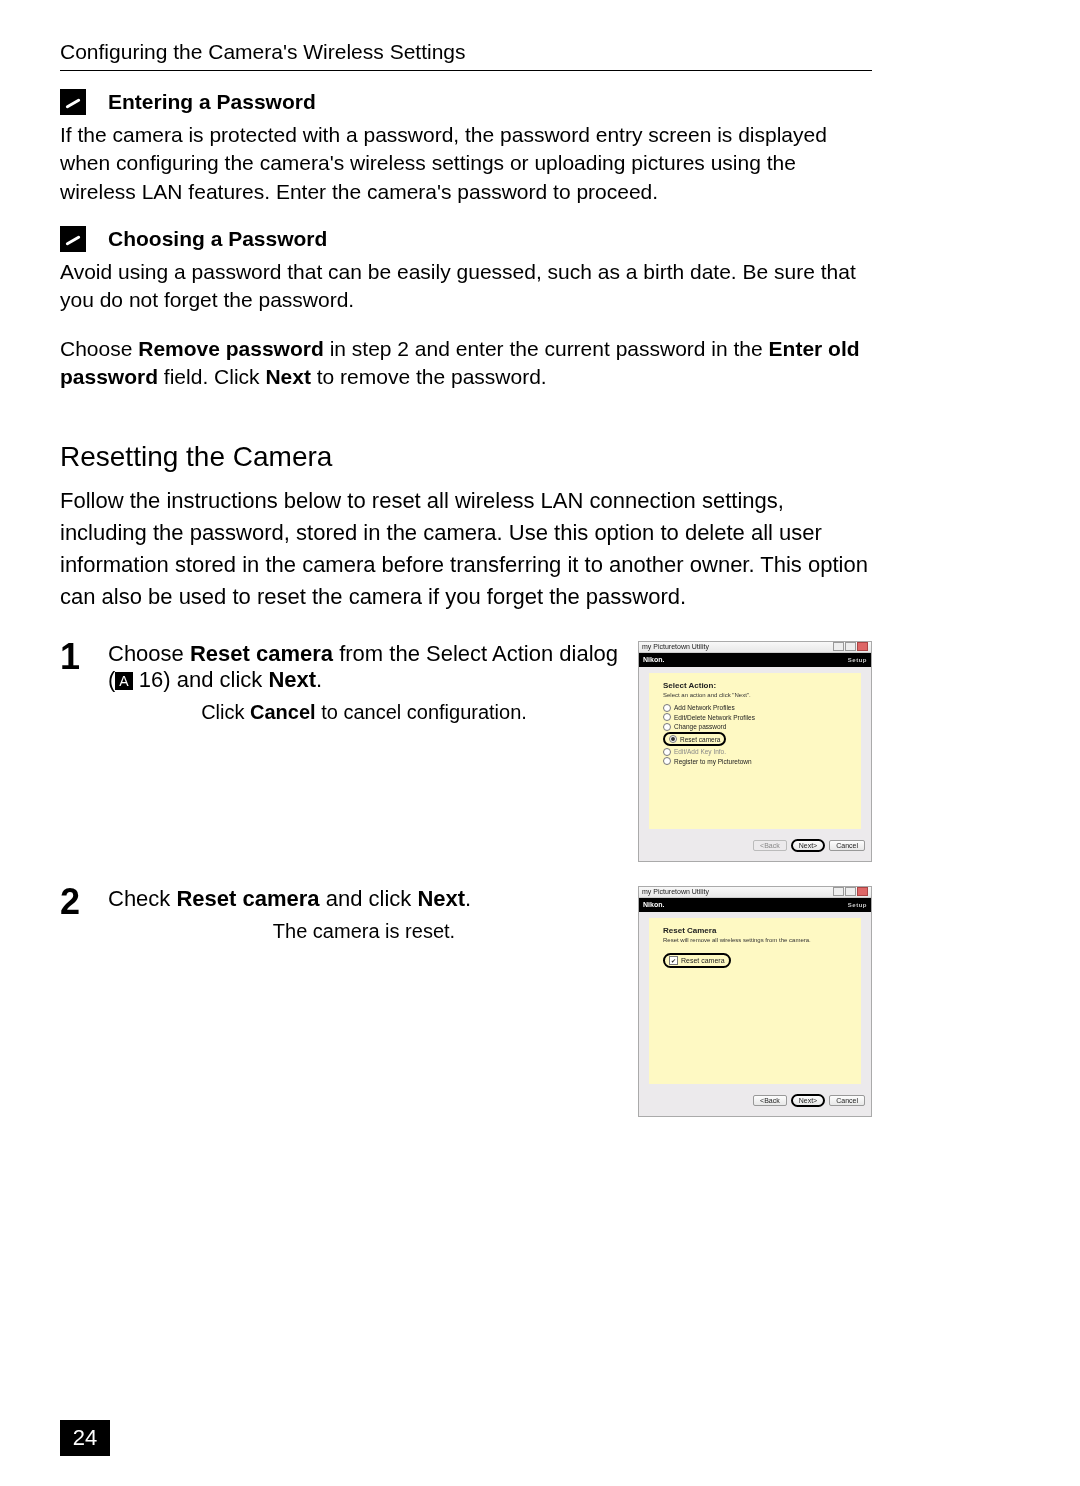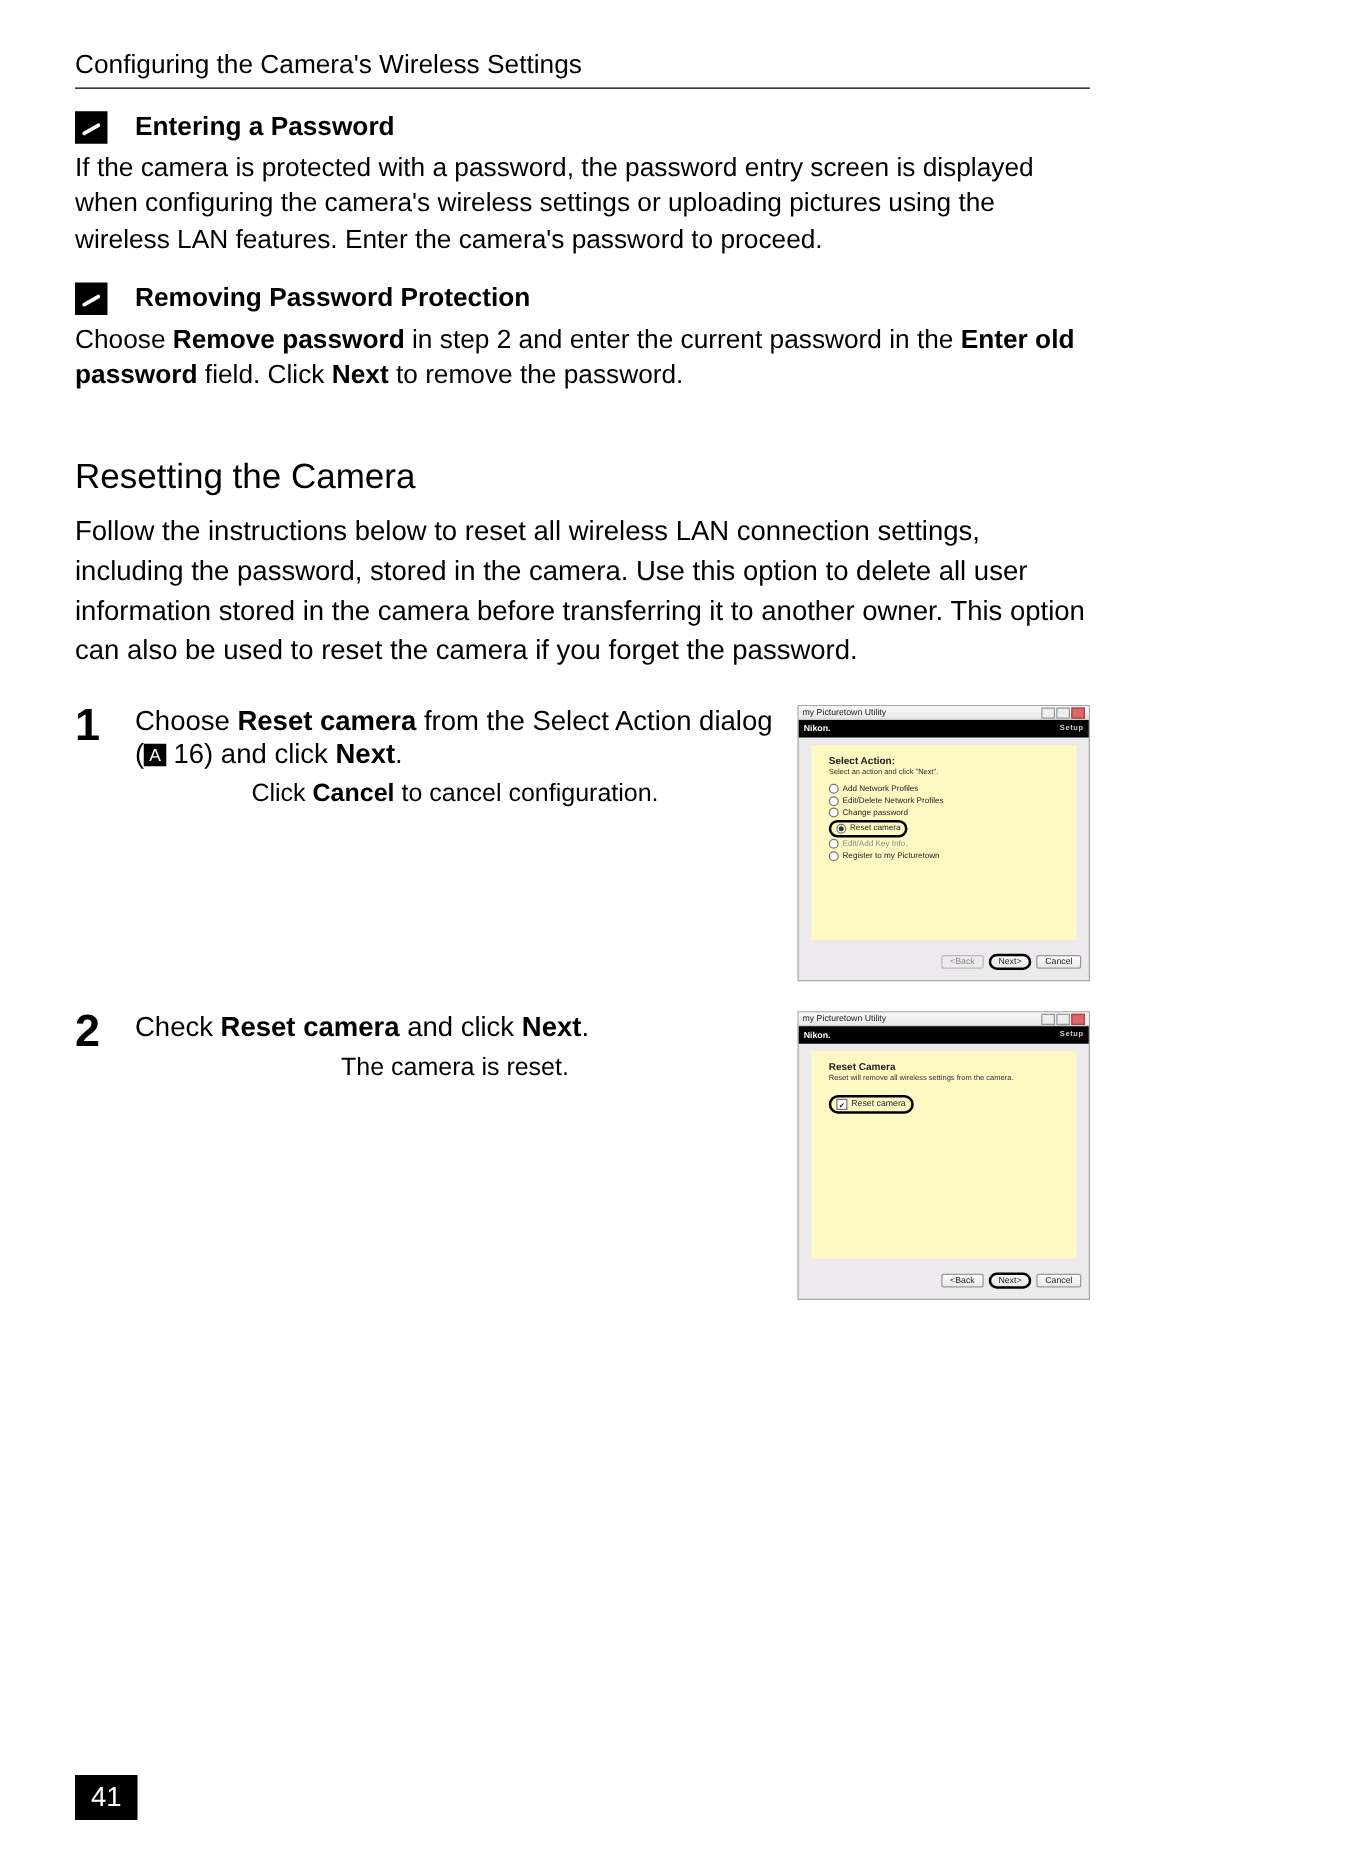--- a/index.html
+++ b/index.html
@@ -242,26 +242,29 @@
   <hr class="hr">
 
   <div class="note-block">
     <div class="note-head">
       <span class="note-icon"></span>
       <span class="note-title">Entering a Password</span>
     </div>
     <div class="note-body">If the camera is protected with a password, the password entry screen is displayed when configuring the camera's wireless settings or uploading pictures using the wireless LAN features. Enter the camera's password to proceed.</div>
   </div>
 
-
   <div class="note-block">
     <div class="note-head">
       <span class="note-icon"></span>
-      <span class="note-title">Removing Password Protection</span>
-    </div>
+      <span class="note-title">Choosing a Password</span>
+    </div>
+    <div class="note-body">Avoid using a password that can be easily guessed, such as a birth date. Be sure that you do not forget the password.</div>
+  </div>
+
+  <div class="note-block">
     <div class="note-body">
       <span>Choose </span><span class="b">Remove password</span><span> in step 2 and enter the current password in the </span><span class="b">Enter old password</span><span> field. Click </span><span class="b">Next</span><span> to remove the password.</span>
     </div>
   </div>
 
   <div class="section-head">Resetting the Camera</div>
   <div class="section-intro">Follow the instructions below to reset all wireless LAN connection settings, including the password, stored in the camera. Use this option to delete all user information stored in the camera before transferring it to another owner. This option can also be used to reset the camera if you forget the password.</div>
 
   <div class="step-row">
     <div class="step-num">1</div>
@@ -360,14 +363,14 @@
         </div>
       </div>
       <div class="ss-footer">
         <span class="ss-btn">&lt;Back</span>
         <span class="ss-btn callout-btn">Next&gt;</span>
         <span class="ss-btn">Cancel</span>
       </div>
     </div>
   </div>
 
-  <div class="footer-page">41</div>
+  <div class="footer-page">24</div>
 </div>
 
 </body></html>

